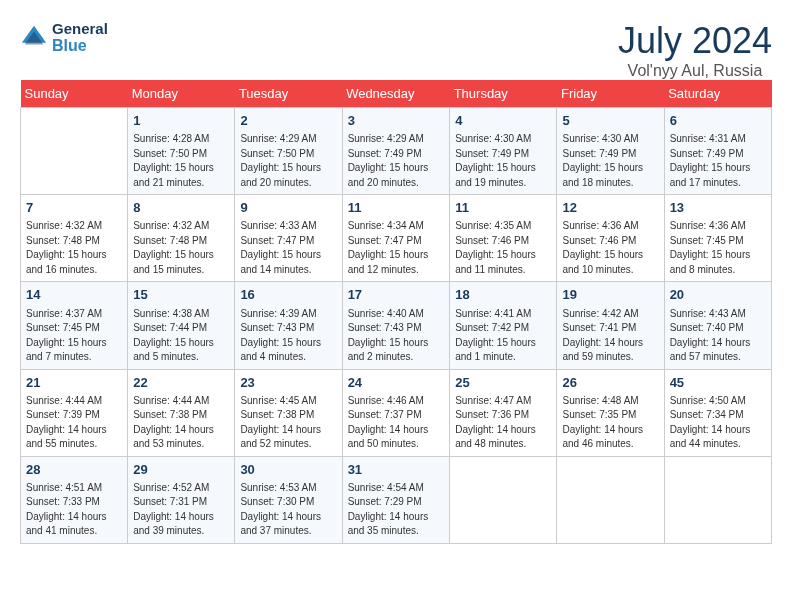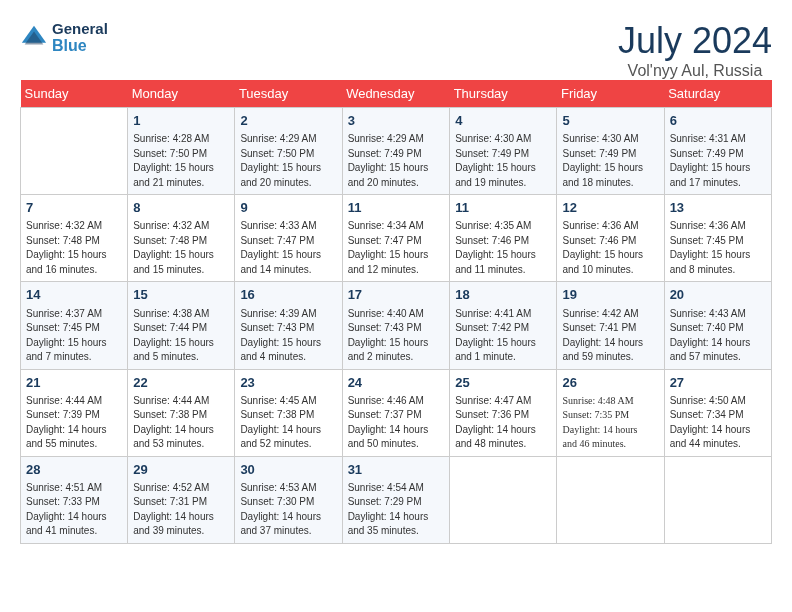--- a/index.html
+++ b/index.html
@@ -291,27 +291,27 @@
         </td>
         <td>
           <span class="day-number">25</span>
           <div class="cell-content" style="white-space: pre-line;">Sunrise: 4:47 AM
 Sunset: 7:36 PM
 Daylight: 14 hours
 and 48 minutes.</div>
         </td>
         <td>
           <span class="day-number">26</span>
-          <div class="cell-content" style="white-space: pre-line; font-family: Liberation Serif, serif;">Sunrise: 4:48 AM
+          <div class="cell-content" style="white-space: pre-line;">Sunrise: 4:48 AM
 Sunset: 7:35 PM
 Daylight: 14 hours
 and 46 minutes.</div>
         </td>
         <td>
-          <span class="day-number">27</span>
+          <span class="day-number">45</span>
           <div class="cell-content" style="white-space: pre-line;">Sunrise: 4:50 AM
 Sunset: 7:34 PM
 Daylight: 14 hours
 and 44 minutes.</div>
         </td>
       </tr>
       <tr>
         <td>
           <span class="day-number">28</span>
           <div class="cell-content" style="white-space: pre-line;">Sunrise: 4:51 AM

